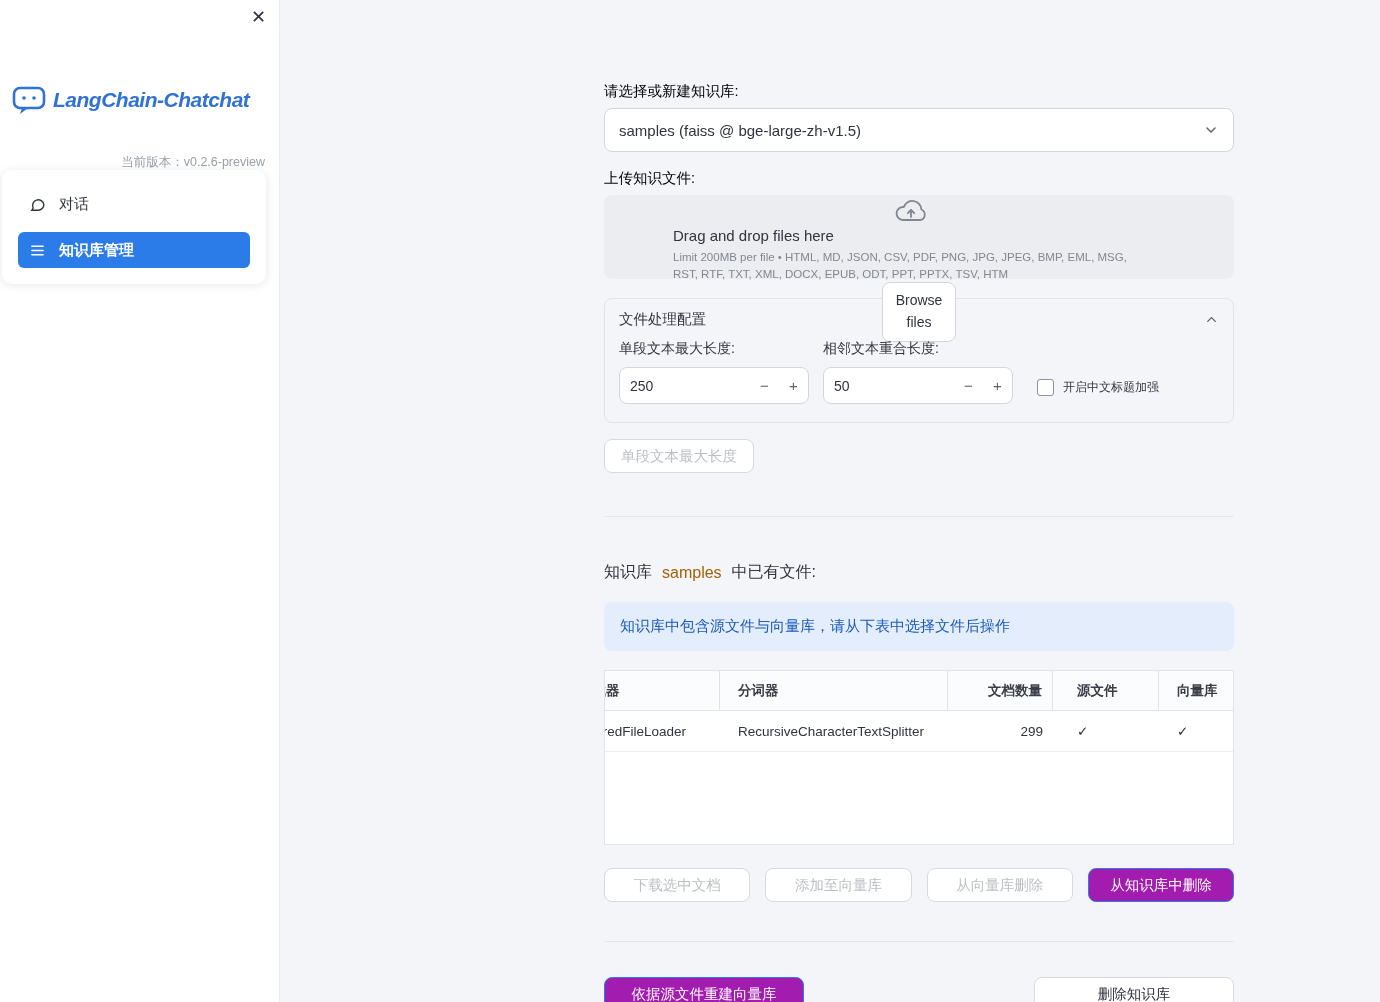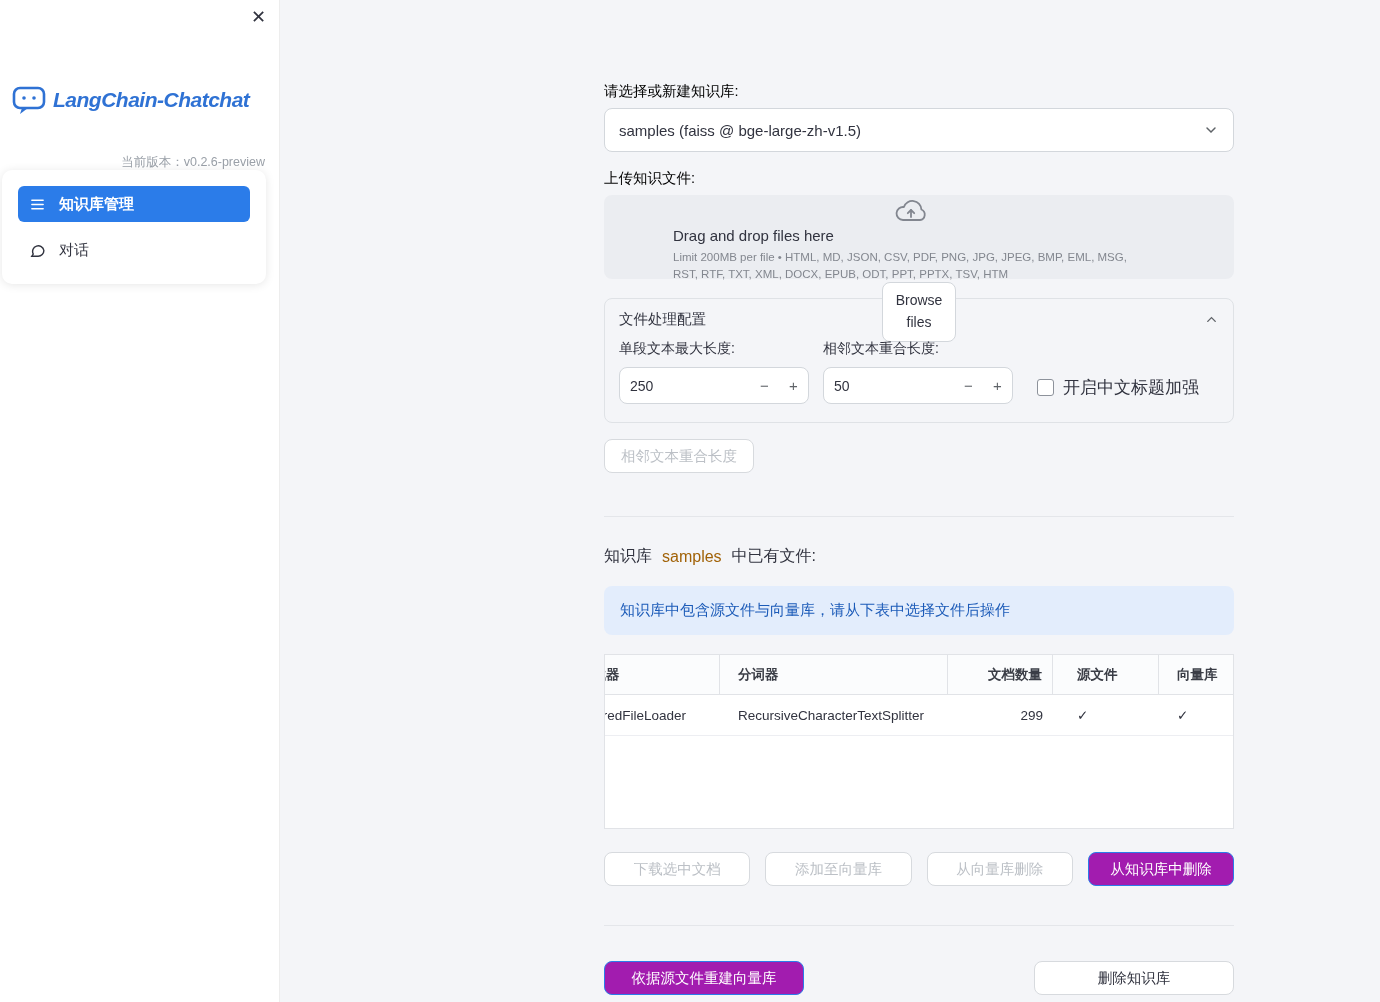--- a/index.html
+++ b/index.html
@@ -80,37 +80,37 @@
     border:1px solid #d3d7dc; border-radius:8px; height:37px; overflow:hidden;
   }
   .num-input input {
     border:none; outline:none; flex:1; min-width:0; padding:0 0 0 10px;
     font-size:14px; color:#31333f; background:transparent;
     font-family:"Liberation Sans","DejaVu Sans",sans-serif;
   }
   .step-btn { width:29px; text-align:center; color:#5f6368; font-size:15px; cursor:pointer; user-select:none; }
   .chk-group { display:flex; align-items:center; gap:9px; margin-top:31px; margin-left:10px; cursor:pointer; }
   .checkbox { width:17px; height:17px; border:1.5px solid #8d929b; border-radius:3px; background:#fff; flex:none; }
-  .chk-label { font-size:17px; white-space:nowrap; }
+  .chk-label { font-size:12px; white-space:nowrap; }
 
   .btn {
     display:inline-flex; align-items:center; justify-content:center;
     height:34px; padding:0 16px; border-radius:8px; font-size:14.5px;
     background:#fff; border:1px solid #d7dade; color:#31333f; cursor:pointer; white-space:nowrap;
   }
   .btn.disabled { color:#bcc0c6; cursor:default; }
   .btn.primary { background:#a21caf; border:1px solid #2b7ce9; color:#fff; }
 
   .add-btn { margin-top:16px; }
 
   .divider { border:none; border-top:1px solid #e4e6ea; margin:0; }
   .div1 { margin-top:43px; }
   .div2 { margin-top:39px; }
 
-  .kb-line { margin-top:29px; font-size:16px; display:flex; align-items:center; gap:8px; }
+  .kb-line { margin-top:45px; font-size:16px; display:flex; align-items:center; gap:8px; }
   .kb-code {
     font-family:Liberation Sans, sans-serif;
     font-size:16px; color:#a16207; padding:1px 2px;
   }
 
   .info-box {
     margin-top:19px; background:#e3edfc; border-radius:8px;
     padding:15px 16px; color:#1c5bb8; font-size:15px;
   }
 
@@ -153,37 +153,37 @@
         <circle cx="12" cy="13" r="1.8" fill="#2f72d4"></circle>
         <circle cx="22" cy="13" r="1.8" fill="#2f72d4"></circle>
       </svg>
     </span>
     <span class="logo-text">LangChain-Chatchat</span>
   </div>
 
   <div class="version">当前版本：v0.2.6-preview</div>
 
   <div class="menu-card">
+    <div class="menu-item">
+      <span class="mi-icon">
+        <svg width="17" height="17" viewBox="0 0 24 24" fill="none" stroke="#31333f" stroke-width="2">
+          <path d="M21 12a8 8 0 0 1-8 8H4l2-3a8 8 0 1 1 15-5z"></path>
+        </svg>
+      </span>
+      <span>对话</span>
+    </div>
     <div class="menu-item active">
       <span class="mi-icon">
         <svg width="17" height="17" viewBox="0 0 24 24" fill="none" stroke="#ffffff" stroke-width="2" stroke-linecap="round">
           <line x1="4" y1="6" x2="20" y2="6"></line>
           <line x1="4" y1="12" x2="20" y2="12"></line>
           <line x1="4" y1="18" x2="20" y2="18"></line>
         </svg>
       </span>
       <span>知识库管理</span>
-    </div>
-    <div class="menu-item">
-      <span class="mi-icon">
-        <svg width="17" height="17" viewBox="0 0 24 24" fill="none" stroke="#31333f" stroke-width="2">
-          <path d="M21 12a8 8 0 0 1-8 8H4l2-3a8 8 0 1 1 15-5z"></path>
-        </svg>
-      </span>
-      <span>对话</span>
     </div>
   </div>
 </div>
 
 <div class="main">
   <div class="col">
 
     <div class="field-label">请选择或新建知识库:</div>
     <div class="selectbox">
       <span class="sb-value">samples (faiss @ bge-large-zh-v1.5)</span>
@@ -236,21 +236,21 @@
             <span class="step-btn">+</span>
           </div>
         </div>
         <div class="chk-group">
           <span class="checkbox"></span>
           <span class="chk-label">开启中文标题加强</span>
         </div>
       </div>
     </div>
 
-    <button class="btn disabled add-btn">相邻文本重合长度</button>
+    <button class="btn disabled add-btn">单段文本最大长度</button>
 
     <hr class="divider div1">
 
     <div class="kb-line">
       <span>知识库</span>
       <span class="kb-code">samples</span>
       <span>中已有文件:</span>
     </div>
 
     <div class="info-box">知识库中包含源文件与向量库，请从下表中选择文件后操作</div>

